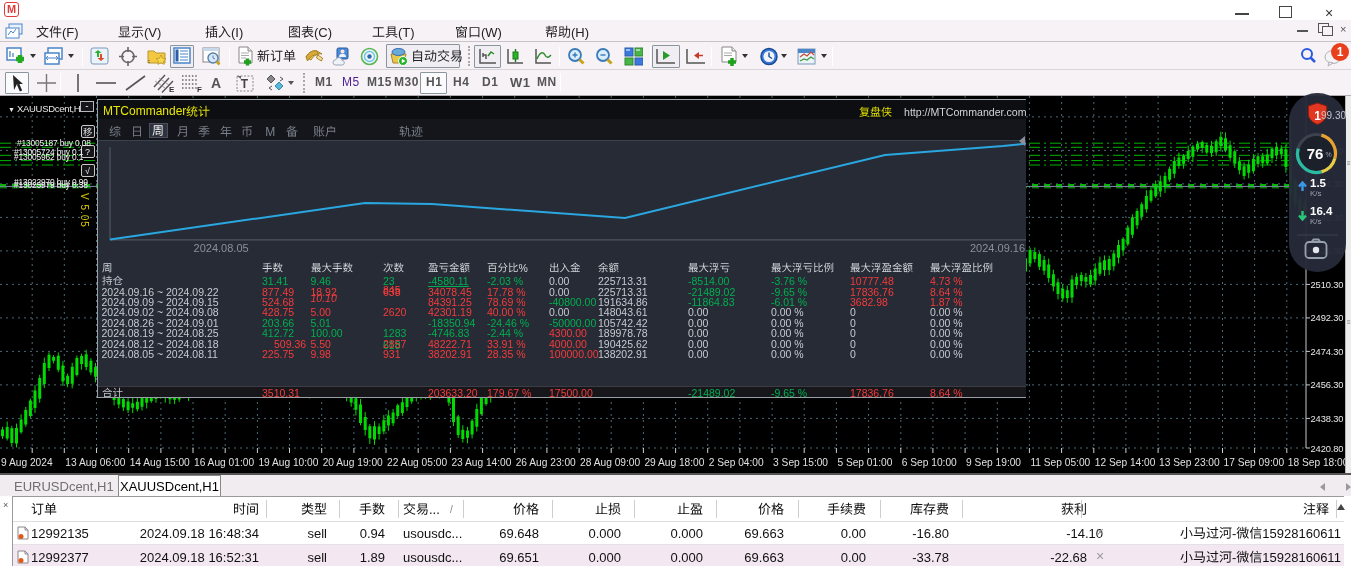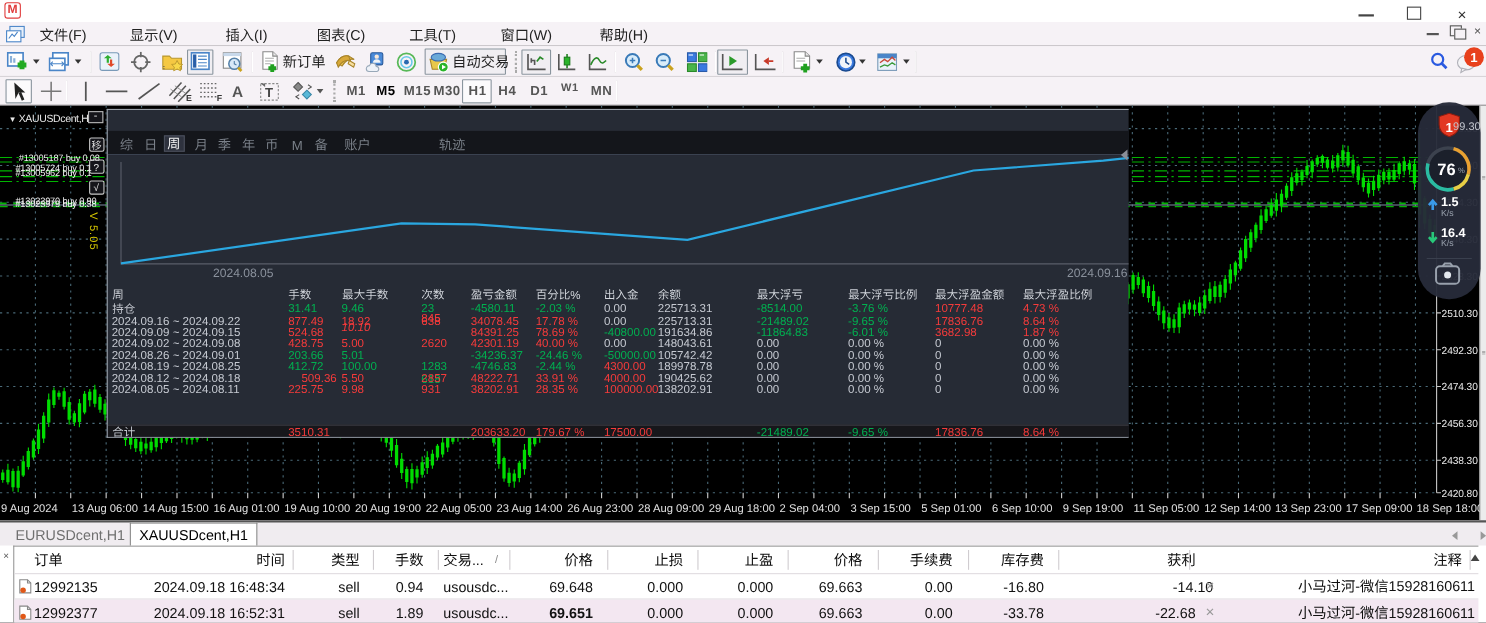--- a/index.html
+++ b/index.html
@@ -343,28 +343,28 @@
       <path d="M1 3h4v3" fill="#666"></path>
     </svg>
     <svg class="abs" style="left:266px;top:4px;" width="20" height="18" viewBox="0 0 20 18">
       <path d="M5 1l4 4-4 4-4-4z" fill="#888" stroke="#555"></path>
       <path d="M13 8l4 4-4 4-4-4z" fill="#58b8d8" stroke="#3a88a8"></path>
       <path d="M14 3l3 2-3 2M6 12l-3 2 3 2" stroke="#555" fill="none"></path>
     </svg>
     <div class="drop" style="left:288px;top:11px;border-top-color:#555;"></div>
     <div class="abs" style="left:303px;top:3px;width:4px;height:20px;border-left:2px dotted #aaa;"></div>
     <div class="abs" style="left:315px;top:5px;font-size:12px;color:#555;font-weight:bold;letter-spacing:.5px;">M1</div>
-    <div class="abs" style="left:342px;top:5px;font-size:12px;color:#000000;font-weight:bold;letter-spacing:.5px;text-align:center;">M5</div>
+    <div class="abs" style="left:342px;top:5px;font-size:12px;color:#4c1d95;font-weight:normal;letter-spacing:.5px;text-align:center;">M5</div>
     <div class="abs" style="left:367px;top:5px;font-size:12px;color:#555;font-weight:bold;letter-spacing:.5px;">M15</div>
     <div class="abs" style="left:394px;top:5px;font-size:12px;color:#555;font-weight:bold;letter-spacing:.5px;">M30</div>
     <div class="pressed abs" style="left:420px;top:2px;width:27px;height:22px;background:#fbfafc;"></div>
     <div class="abs" style="left:426px;top:5px;font-size:12px;color:#555;font-weight:bold;letter-spacing:.5px;">H1</div>
     <div class="abs" style="left:453px;top:5px;font-size:12px;color:#555;font-weight:bold;letter-spacing:.5px;">H4</div>
     <div class="abs" style="left:482px;top:5px;font-size:12px;color:#555;font-weight:bold;letter-spacing:.5px;">D1</div>
-    <div class="abs" style="left:510px;top:5px;font-size:10px;color:#555;font-weight:bold;letter-spacing:.5px;">W1</div>
+    <div class="abs" style="left:510px;top:5px;font-size:13px;color:#555;font-weight:bold;letter-spacing:.5px;">W1</div>
     <div class="abs" style="left:537px;top:5px;font-size:12px;color:#555;font-weight:bold;letter-spacing:.5px;">MN</div>
     <div class="sep2" style="left:560px;top:3px;"></div>
 </div>
 
 <div class="abs" style="left:0;top:96px;width:1351px;height:377px;background:#000;">
 <svg width="1346" height="377" style="position:absolute;left:0;top:0;">
 <path d="M32.2 0V352 M64.3 0V352 M96.5 0V352 M128.7 0V352 M160.9 0V352 M193.0 0V352 M225.2 0V352 M257.4 0V352 M289.5 0V352 M321.7 0V352 M353.9 0V352 M386.0 0V352 M418.2 0V352 M450.4 0V352 M482.6 0V352 M514.7 0V352 M546.9 0V352 M579.1 0V352 M611.2 0V352 M643.4 0V352 M675.6 0V352 M707.7 0V352 M739.9 0V352 M772.1 0V352 M804.2 0V352 M836.4 0V352 M868.6 0V352 M900.8 0V352 M932.9 0V352 M965.1 0V352 M997.3 0V352 M1029.4 0V352 M1061.6 0V352 M1093.8 0V352 M1125.9 0V352 M1158.1 0V352 M1190.3 0V352 M1222.5 0V352 M1254.6 0V352 M1286.8 0V352 M0 20.9H1306 M0 54.4H1306 M0 87.9H1306 M0 121.4H1306 M0 154.9H1306 M0 188.4H1306 M0 221.9H1306 M0 255.4H1306 M0 288.9H1306 M0 322.4H1306 M0 352.0H1306" stroke="#4a6a78" stroke-width="1" fill="none" stroke-dasharray="2,4"></path>
 <path d="M0 47.2H1306" stroke="#00B400" stroke-width="1" fill="none" stroke-dasharray="11,4,2,4"></path>
       <path d="M0 51.3H1306" stroke="#00B400" stroke-width="1" fill="none" stroke-dasharray="11,4,2,4"></path>
       <path d="M0 59.3H1306" stroke="#00B400" stroke-width="1" fill="none" stroke-dasharray="11,4,2,4"></path>
@@ -436,20 +436,33 @@
     <div class="abs" style="left:14px;top:84.0px;font-size:8.4px;color:#f2f2f2;white-space:nowrap;letter-spacing:-0.15px;">#13023979 buy 0.38</div>
     <div class="abs" style="left:77px;top:97px;width:13px;height:54px;color:#d8c800;font-size:10px;writing-mode:vertical-rl;letter-spacing:1px;">V 5.05</div>
 </div>
 
 <div class="abs" style="left:1345px;top:96px;width:6px;height:377px;background:#ececec;border-left:1px solid #b8b8b8;">
   <div class="abs" style="left:1px;top:66px;width:5px;height:10px;color:#777;font-size:6px;line-height:3px;">≡</div>
   <div class="abs" style="left:1px;top:225px;width:5px;height:10px;color:#777;font-size:6px;line-height:3px;">≡</div>
 </div>
 
 <div class="abs" style="left:97px;top:99px;width:929px;height:299px;background:#262b35;border-left:1px solid #9aa0a8;border-top:1px solid #9aa0a8;border-bottom:1px solid #9aa0a8;overflow:hidden;">
+  <div class="abs" style="left:0;top:0;width:929px;height:19px;background:#0d0e11;">
+<span class="abs" style="left:5px;top:4px;font-size:12px;color:#e8e800;">MTCommander</span>
+      <svg class="abs" style="left:88.3px;top:4.5px;" width="25" height="16">
+        <use href="#u7edf" fill="#e8e800" transform="translate(0.0,10.8) scale(0.0120,-0.0120)"></use>
+        <use href="#u8ba1" fill="#e8e800" transform="translate(12.0,10.8) scale(0.0120,-0.0120)"></use>
+      </svg>
+      <svg class="abs" style="left:761.0px;top:5.5px;" width="34" height="15">
+        <use href="#u590d" fill="#e8e800" transform="translate(0.0,9.9) scale(0.0110,-0.0110)"></use>
+        <use href="#u76d8" fill="#e8e800" transform="translate(11.0,9.9) scale(0.0110,-0.0110)"></use>
+        <use href="#u4fa0" fill="#e8e800" transform="translate(22.0,9.9) scale(0.0110,-0.0110)"></use>
+      </svg>
+      <span class="abs" style="left:806px;top:5.5px;font-size:10.6px;color:#cfd4da;">http://MTCommander.com</span>
+  </div>
   <div class="abs" style="left:0;top:19px;width:929px;height:22px;background:#14161b;border-bottom:1px solid #3a4250;"></div>
   <div style="position:absolute;left:0;top:0;font-size:12px;white-space:nowrap;">
       <svg class="abs" style="left:10.5px;top:25.0px;" width="13" height="16">
         <use href="#u7efc" fill="#7a8089" transform="translate(0.0,10.8) scale(0.0120,-0.0120)"></use>
       </svg>
       <svg class="abs" style="left:32.5px;top:25.0px;" width="13" height="16">
         <use href="#u65e5" fill="#7a8089" transform="translate(0.0,10.8) scale(0.0120,-0.0120)"></use>
       </svg>
       <span style="position:absolute;left:51.0px;top:22.8px;width:19px;height:15px;background:#2e323e;border:1px solid #4a4f5c;"></span>
       <svg class="abs" style="left:54.0px;top:24.2px;" width="13" height="16">
@@ -555,21 +568,21 @@
         <use href="#u6bd4" fill="#d4d8de" transform="translate(42.0,9.5) scale(0.0105,-0.0105)"></use>
         <use href="#u4f8b" fill="#d4d8de" transform="translate(52.5,9.5) scale(0.0105,-0.0105)"></use>
       </svg>
       <svg class="abs" style="left:3.5px;top:175.2px;" width="22" height="14">
         <use href="#u6301" fill="#c6cad2" transform="translate(0.0,9.5) scale(0.0105,-0.0105)"></use>
         <use href="#u4ed3" fill="#c6cad2" transform="translate(10.5,9.5) scale(0.0105,-0.0105)"></use>
       </svg>
       <span style="position:absolute;left:164.0px;top:175.2px;color:#00b050;">31.41</span>
       <span style="position:absolute;left:212.5px;top:175.2px;color:#00b050;">9.46</span>
       <span style="position:absolute;left:285.0px;top:175.2px;color:#00b050;">23</span>
-      <span style="position:absolute;left:330.0px;top:175.2px;color:#00b050;">-4580.11</span>
+      <span style="position:absolute;left:330.0px;top:175.2px;color:#00b050;text-decoration:underline;">-4580.11</span>
       <span style="position:absolute;left:389.0px;top:175.2px;color:#00b050;">-2.03 %</span>
       <span style="position:absolute;left:451.0px;top:175.2px;color:#c6cad2;">0.00</span>
       <span style="position:absolute;left:500.0px;top:175.2px;color:#c6cad2;">225713.31</span>
       <span style="position:absolute;left:590.0px;top:175.2px;color:#00b050;">-8514.00</span>
       <span style="position:absolute;left:673.0px;top:175.2px;color:#00b050;">-3.76 %</span>
       <span style="position:absolute;left:752.0px;top:175.2px;color:#f63b3b;">10777.48</span>
       <span style="position:absolute;left:832.0px;top:175.2px;color:#f63b3b;">4.73 %</span>
       <span style="position:absolute;left:3.5px;top:185.6px;color:#c6cad2;">2024.09.16 ~ 2024.09.22</span>
       <span style="position:absolute;left:164.0px;top:185.6px;color:#f63b3b;">877.49</span>
       <span style="position:absolute;left:212.5px;top:185.6px;color:#f63b3b;">18.92</span>
@@ -603,21 +616,21 @@
       <span style="position:absolute;left:451.0px;top:206.4px;color:#c6cad2;">0.00</span>
       <span style="position:absolute;left:500.0px;top:206.4px;color:#c6cad2;">148043.61</span>
       <span style="position:absolute;left:590.0px;top:206.4px;color:#c6cad2;">0.00</span>
       <span style="position:absolute;left:673.0px;top:206.4px;color:#c6cad2;">0.00 %</span>
       <span style="position:absolute;left:752.0px;top:206.4px;color:#c6cad2;">0</span>
       <span style="position:absolute;left:832.0px;top:206.4px;color:#c6cad2;">0.00 %</span>
       <span style="position:absolute;left:3.5px;top:216.8px;color:#c6cad2;">2024.08.26 ~ 2024.09.01</span>
       <span style="position:absolute;left:164.0px;top:216.8px;color:#00b050;">203.66</span>
       <span style="position:absolute;left:212.5px;top:216.8px;color:#00b050;">5.01</span>
       <span style="position:absolute;left:285.0px;top:216.8px;color:#00b050;margin-top:22px;">618</span>
-      <span style="position:absolute;left:330.0px;top:216.8px;color:#00b050;">-34236.37</span>
+      <span style="position:absolute;left:330.0px;top:216.8px;color:#00b050;">-18350.94</span>
       <span style="position:absolute;left:389.0px;top:216.8px;color:#00b050;">-24.46 %</span>
       <span style="position:absolute;left:451.0px;top:216.8px;color:#00b050;">-50000.00</span>
       <span style="position:absolute;left:500.0px;top:216.8px;color:#c6cad2;">105742.42</span>
       <span style="position:absolute;left:590.0px;top:216.8px;color:#c6cad2;">0.00</span>
       <span style="position:absolute;left:673.0px;top:216.8px;color:#c6cad2;">0.00 %</span>
       <span style="position:absolute;left:752.0px;top:216.8px;color:#c6cad2;">0</span>
       <span style="position:absolute;left:832.0px;top:216.8px;color:#c6cad2;">0.00 %</span>
       <span style="position:absolute;left:3.5px;top:227.2px;color:#c6cad2;">2024.08.19 ~ 2024.08.25</span>
       <span style="position:absolute;left:164.0px;top:227.2px;color:#00b050;">412.72</span>
       <span style="position:absolute;left:212.5px;top:227.2px;color:#00b050;">100.00</span>
@@ -691,21 +704,21 @@
       <path d="M8 142h41" stroke="#3a404e"></path>
       <rect x="16.5" y="149" width="21" height="16" rx="3.5" fill="none" stroke="#98a0ac" stroke-width="1.8"></rect>
       <path d="M22.5 149l2-2.5h5l2 2.5" fill="none" stroke="#98a0ac" stroke-width="1.8"></path>
       <circle cx="27" cy="157" r="3.2" fill="#e4e8ee"></circle>
     </svg>
   </div>
 <div class="abs" style="left:1321px;top:110px;font-size:10px;color:#c0c4cc;">99.30</div>
 
 <div class="abs" style="left:0;top:473px;width:1351px;height:23px;background:#f0ecf0;border-top:2px solid #555;">
   <span class="abs" style="left:14px;top:4px;font-size:13px;color:#707070;">EURUSDcent,H1</span>
-  <div class="abs" style="left:118px;top:0px;width:116px;height:22px;background:#fff;border:1px solid #888;border-bottom:none;text-align:center;font-size:13px;color:#000;padding-top:3px;">XAUUSDcent,H1</div>
+  <div class="abs" style="left:118px;top:0px;width:103px;height:22px;background:#fff;border:1px solid #888;border-bottom:none;text-align:center;font-size:13px;color:#000;padding-top:3px;">XAUUSDcent,H1</div>
   <div class="abs" style="left:1320px;top:8px;width:0;height:0;border-top:4px solid transparent;border-bottom:4px solid transparent;border-right:5px solid #999;"></div>
   <div class="abs" style="left:1346px;top:8px;width:0;height:0;border-top:4px solid transparent;border-bottom:4px solid transparent;border-left:5px solid #999;"></div>
 </div>
 
 <div class="abs" style="left:0;top:496px;width:1351px;height:70px;background:#fff;">
   <div class="abs" style="left:3px;top:4px;font-size:9px;color:#555;">×</div>
   <div class="abs" style="left:12px;top:0;width:1332px;height:70px;border-left:1px solid #9a9a9a;border-top:1px solid #9a9a9a;">
 <div class="abs" style="left:0;top:0;width:1331px;height:70px;font-size:13px;color:#111;">
         <div class="abs" style="left:0;top:24px;width:1331px;height:0;border-top:1px solid #e0dce0;"></div>
         <div class="abs" style="left:0;top:47.5px;width:1331px;height:22.5px;background:#f3e7f1;"></div>
@@ -809,21 +822,21 @@
         <svg class="abs" style="left:4px;top:52.5px;" width="12" height="14" viewBox="0 0 12 14">
           <path d="M1 1h7l3 3v9H1z" fill="#fff" stroke="#888"></path>
           <path d="M8 1v3h3" fill="none" stroke="#888"></path>
           <circle cx="4" cy="10.5" r="2.5" fill="#e05818"></circle>
         </svg>
         <div class="abs" style="left:18px;top:52.5px;">12992377</div>
         <div class="abs" style="left:96px;top:52.5px;width:150px;text-align:right;">2024.09.18 16:52:31</div>
         <div class="abs" style="left:164px;top:52.5px;width:150px;text-align:right;">sell</div>
         <div class="abs" style="left:222px;top:52.5px;width:150px;text-align:right;">1.89</div>
         <div class="abs" style="left:390px;top:52.5px;">usousdc...</div>
-        <div class="abs" style="left:376px;top:52.5px;width:150px;text-align:right;font-weight:bold;">69.651</div>
+        <div class="abs" style="left:376px;top:52.5px;width:150px;text-align:right;">69.651</div>
         <div class="abs" style="left:458px;top:52.5px;width:150px;text-align:right;">0.000</div>
         <div class="abs" style="left:540px;top:52.5px;width:150px;text-align:right;">0.000</div>
         <div class="abs" style="left:621px;top:52.5px;width:150px;text-align:right;">69.663</div>
         <div class="abs" style="left:703px;top:52.5px;width:150px;text-align:right;">0.00</div>
         <div class="abs" style="left:786px;top:52.5px;width:150px;text-align:right;">-33.78</div>
         <div class="abs" style="left:924px;top:52.5px;width:150px;text-align:right;">-22.68</div>
         <div class="abs" style="left:1083px;top:50.5px;color:#9a9a9a;font-size:14px;">×</div>
         <svg class="abs" style="left:1167.0px;top:52.5px;" width="163" height="17">
           <use href="#u5c0f" fill="#111" transform="translate(0.0,11.7) scale(0.0130,-0.0130)"></use>
           <use href="#u9a6c" fill="#111" transform="translate(13.0,11.7) scale(0.0130,-0.0130)"></use>

